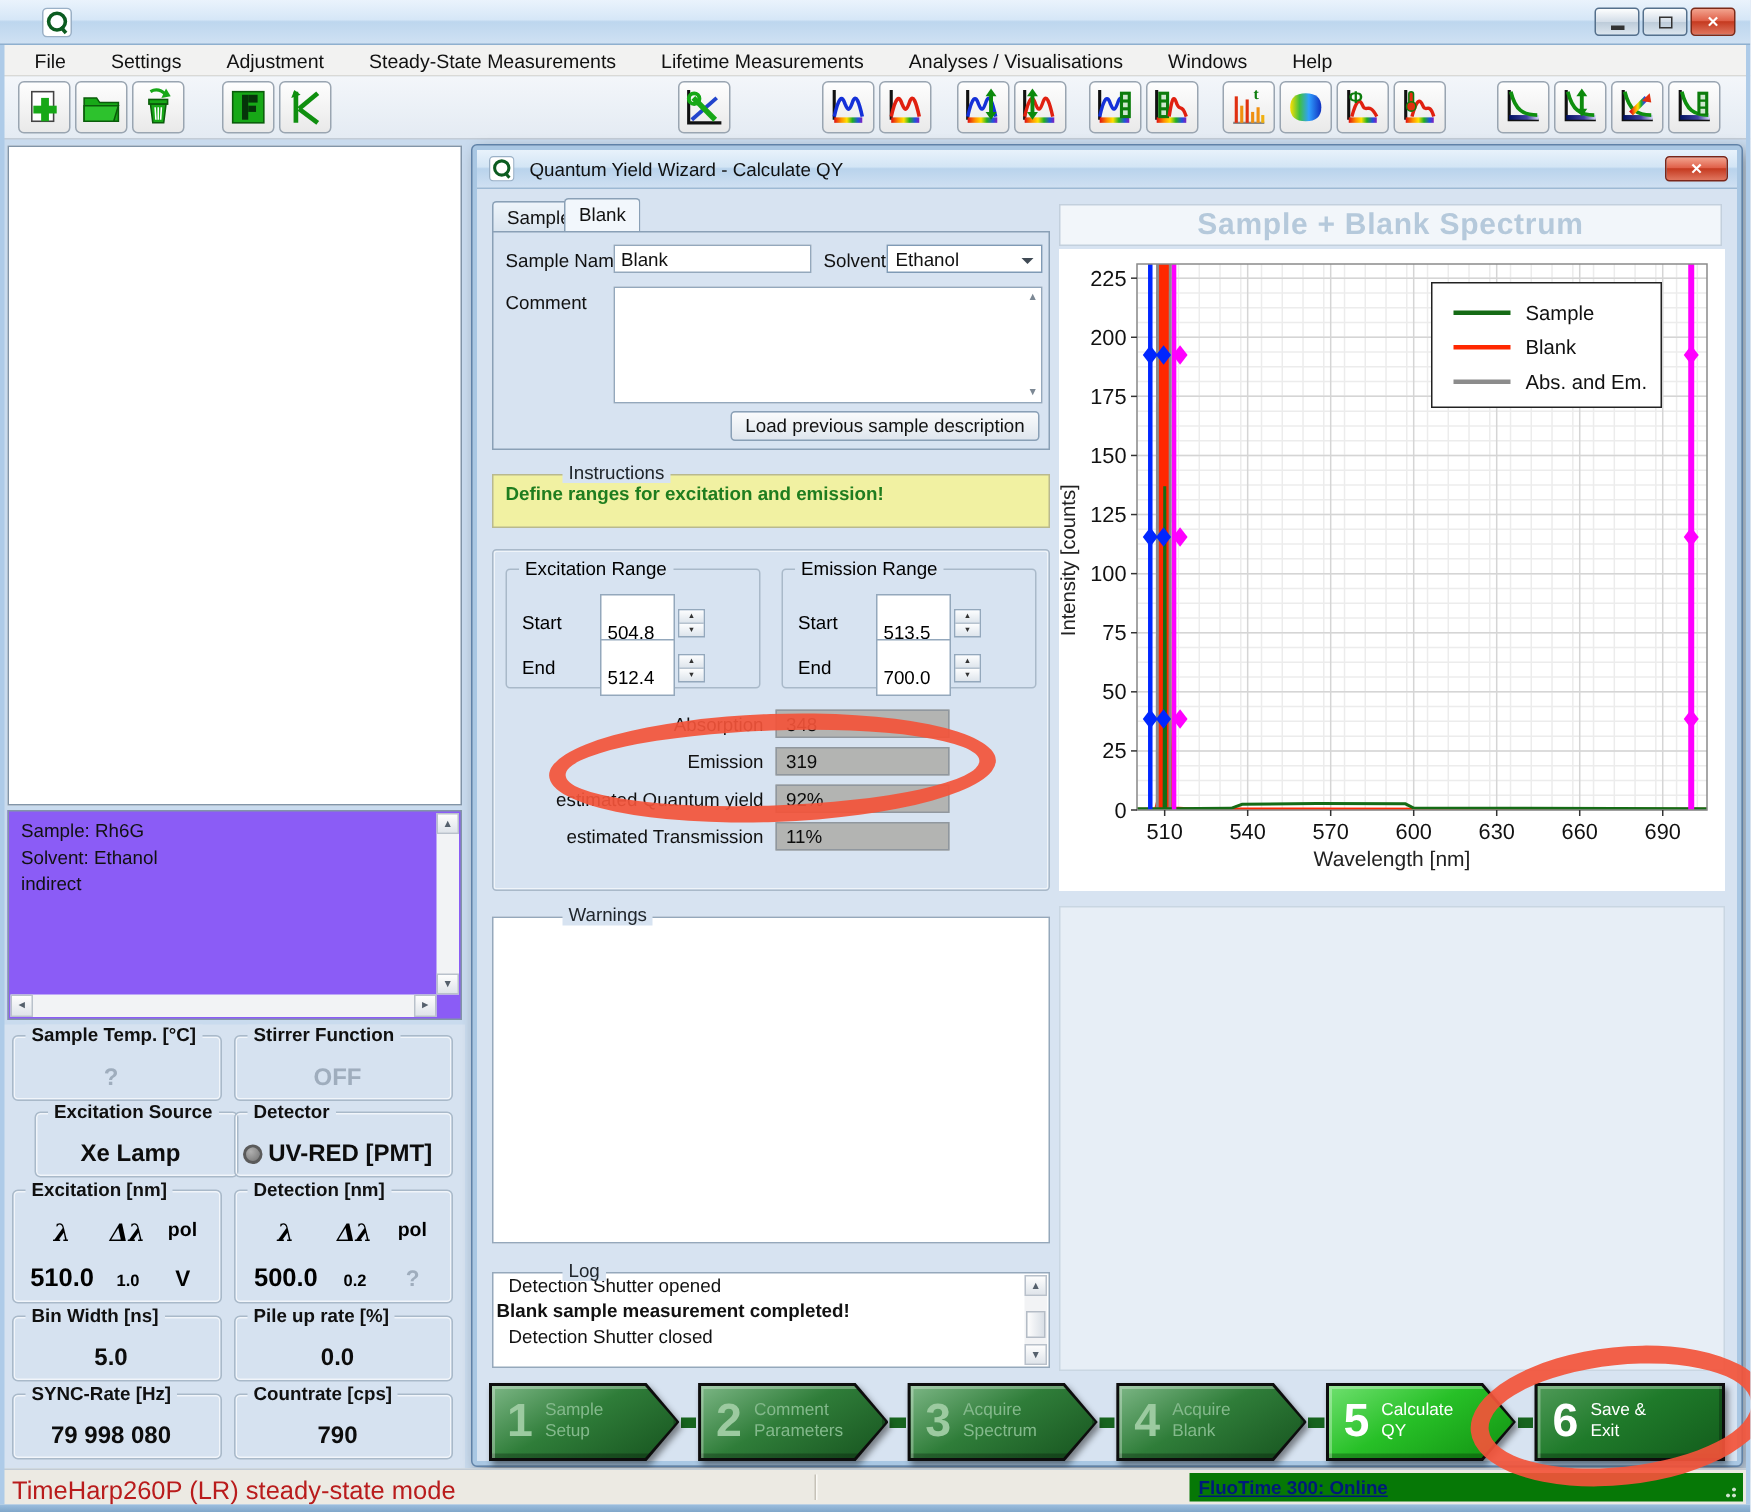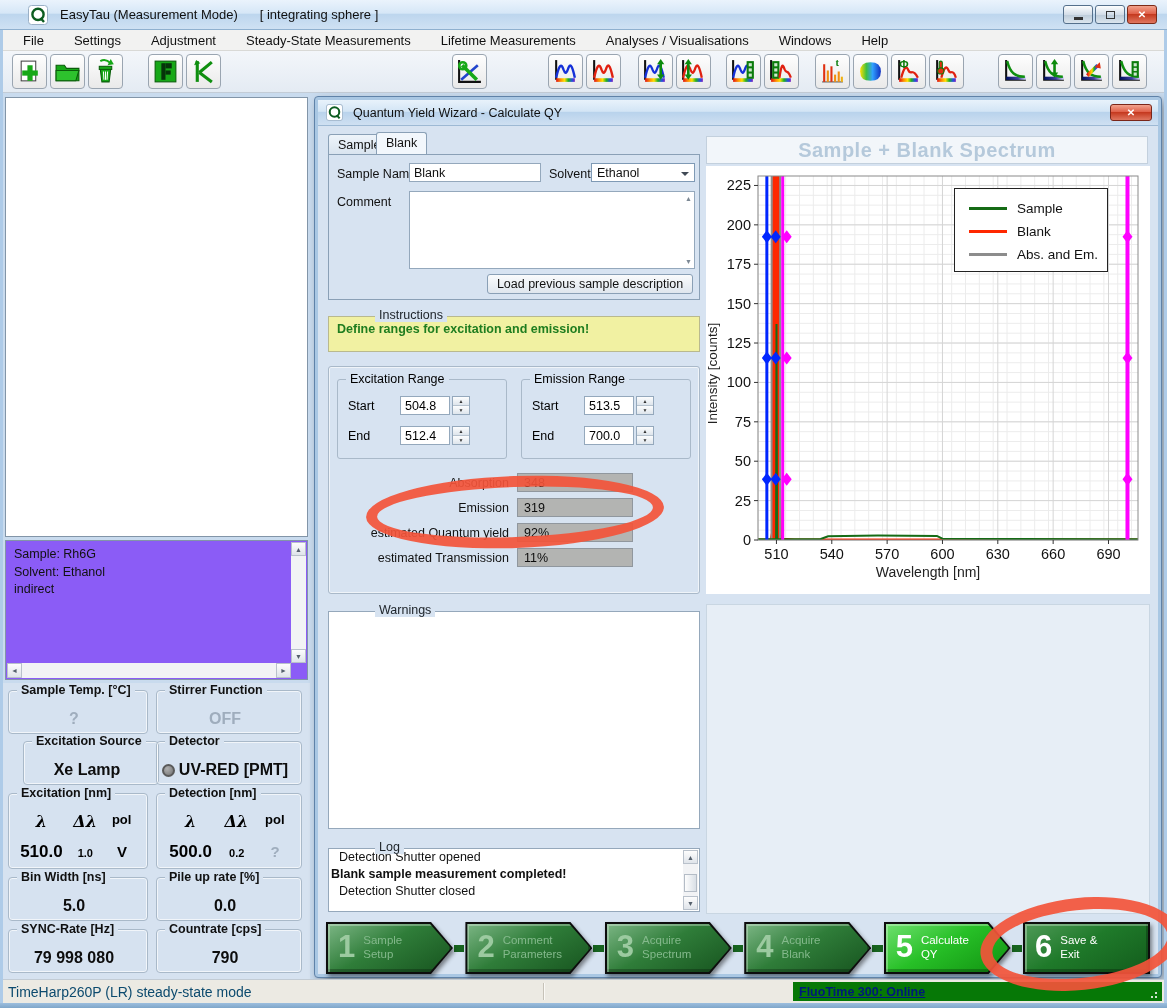--- a/index.html
+++ b/index.html
@@ -97,21 +97,21 @@
 
   .wgroup-label { position:absolute; font-size:12.5px; color:#20262c; background:#d7e3f1; padding:0 4px; z-index:2;margin-left:41px; }
   .instr-box { position:absolute; left:10px; top:190px; width:372px; height:36px; background:#f1f1a2;
     border:1px solid #b9b98e; font-size:12.5px; font-weight:bold; color:#1f7d1f; padding:5px 8px; }
   .outer-group { position:absolute; left:10px; top:240px; width:372px; height:228px;
     border:1px solid #a9b9c9; border-radius:3px; box-shadow:inset 0 0 0 1px rgba(255,255,255,.6); }
   .range-group { position:absolute; top:12px; width:170px; height:80px; border:1px solid #a9b9c9; border-radius:3px; }
   .range-group .rlabel { position:absolute; top:-8px; left:8px; background:#d7e3f1; padding:0 4px; font-size:12.5px; }
   .rrow { position:absolute; left:10px; display:flex; align-items:center; }
   .rrow .rl { width:52px; font-size:12.5px; }
-  .spinval { width:50px; height:19px; background:#fff; border:1px solid #94a8bc; font-size:12.5px; padding:2px 4px; }
+  .spinval { width:50px; height:19px; background:#fff; border:1px solid #94a8bc; font-size:12.5px; padding:18px 4px; }
   .spinbtns { width:18px; height:19px; border:1px solid #94a8bc; margin-left:2px; display:flex; flex-direction:column; }
   .spinbtns div { flex:1; background:linear-gradient(#fcfdfe,#dee5ec); font-size:5px; color:#333; text-align:center; line-height:8px; }
   .spinbtns div:first-child { border-bottom:1px solid #b6c2ce; }
   .resrow { position:absolute; left:0; display:flex; align-items:center; width:100%; }
   .resrow .reslabel { width:188px; text-align:right; padding-right:8px; font-size:12.5px; color:#111; }
   .resrow .resfield { width:116px; height:19px; background:#b3b4b2; border:1px solid #90979e; font-size:12.5px; padding:2px 6px; color:#0c0c0c; }
 
   .warnbox { position:absolute; left:10px; top:485px; width:372px; height:218px; background:#fff; border:1px solid #95a8bb; }
   .logbox { position:absolute; left:10px; top:722px; width:372px; height:64px; background:#fff; border:1px solid #95a8bb; font-size:12.5px; color:#111; }
   .logbox .ll { padding-left:10px; line-height:1.35; }
@@ -148,21 +148,21 @@
   .wstep .lbl { font-size:11.5px; color:#84b98c; line-height:1.2; }
   .wstep.active .fill { background:linear-gradient(150deg,#6fe06f 0%, #27c027 45%, #119111 100%); }
   .wstep.active .num, .wstep.active .lbl { color:#fff; }
   .wstep.rect .edge, .wstep.rect .fill { clip-path:none; }
   .wstep.rect .fill { background:linear-gradient(150deg,#4f9a58 0%, #1f7a2a 45%, #135c1c 100%); }
   .wstep.rect .num, .wstep.rect .lbl { color:#fff; }
   .wconn { flex:1; height:7px; background:#17641f; margin:0 1px; align-self:center; }
 
   
   .statusbar { position:absolute; left:0; top:979px; width:1167px; height:24px; background:#eceae3; border-top:1px solid #c2cbd4; }
-  .status-left { position:absolute; left:8px; top:4px; font-size:14px; color:#0c4a6e; }
+  .status-left { position:absolute; left:8px; top:4px; font-size:17px; color:#b91c1c; }
   .sdiv { position:absolute; left:543px; top:3px; bottom:3px; width:2px; border-left:1px solid #c6c2b8; border-right:1px solid #fbfaf6; }
   .status-online { position:absolute; left:793px; right:5px; top:2px; bottom:2px; background:#067806;
     display:flex; align-items:center; padding-left:6px; }
   .status-online span { font-size:12.5px; font-weight:bold; color:#001a7a; text-decoration:underline; }
   .grip { position:absolute; right:2px; bottom:2px; width:10px; height:10px;
     background:radial-gradient(circle at 2px 8px,#cfe3cf 1px,transparent 1.5px),
                radial-gradient(circle at 6px 8px,#cfe3cf 1px,transparent 1.5px),
                radial-gradient(circle at 6px 4px,#cfe3cf 1px,transparent 1.5px); }
   .frame-b { position:absolute; left:0; top:1003px; width:1167px; height:5px; background:linear-gradient(#9cbede,#7fa6c9); }
   .frame-l { position:absolute; left:0; top:30px; width:3px; bottom:5px; background:#aecbe8; }
@@ -201,23 +201,20 @@
 </svg>
 
 <div class="screen">
 
   <div class="titlebar">
     <svg class="app-icon" viewBox="0 0 20 20">
       <rect x="0.5" y="0.5" width="19" height="19" rx="3" fill="#fff" stroke="#9ab0c6"></rect>
       <circle cx="10" cy="9.4" r="5.6" fill="none" stroke="#0c5c20" stroke-width="2.4"></circle>
       <line x1="12.5" y1="13" x2="16" y2="17" stroke="#0c5c20" stroke-width="2.4"></line>
     </svg>
-    <div class="titletext">
-      <span>EasyTau  (Measurement Mode)</span><span class="t2">[ integrating sphere ]</span>
-    </div>
     <div class="winbtns">
       <div class="wbtn">
           <div class="glyph-min"></div>
         </div>
       <div class="wbtn">
           <div class="glyph-max"></div>
         </div>
       <div class="wbtn close">
           <span>✕</span>
         </div>

